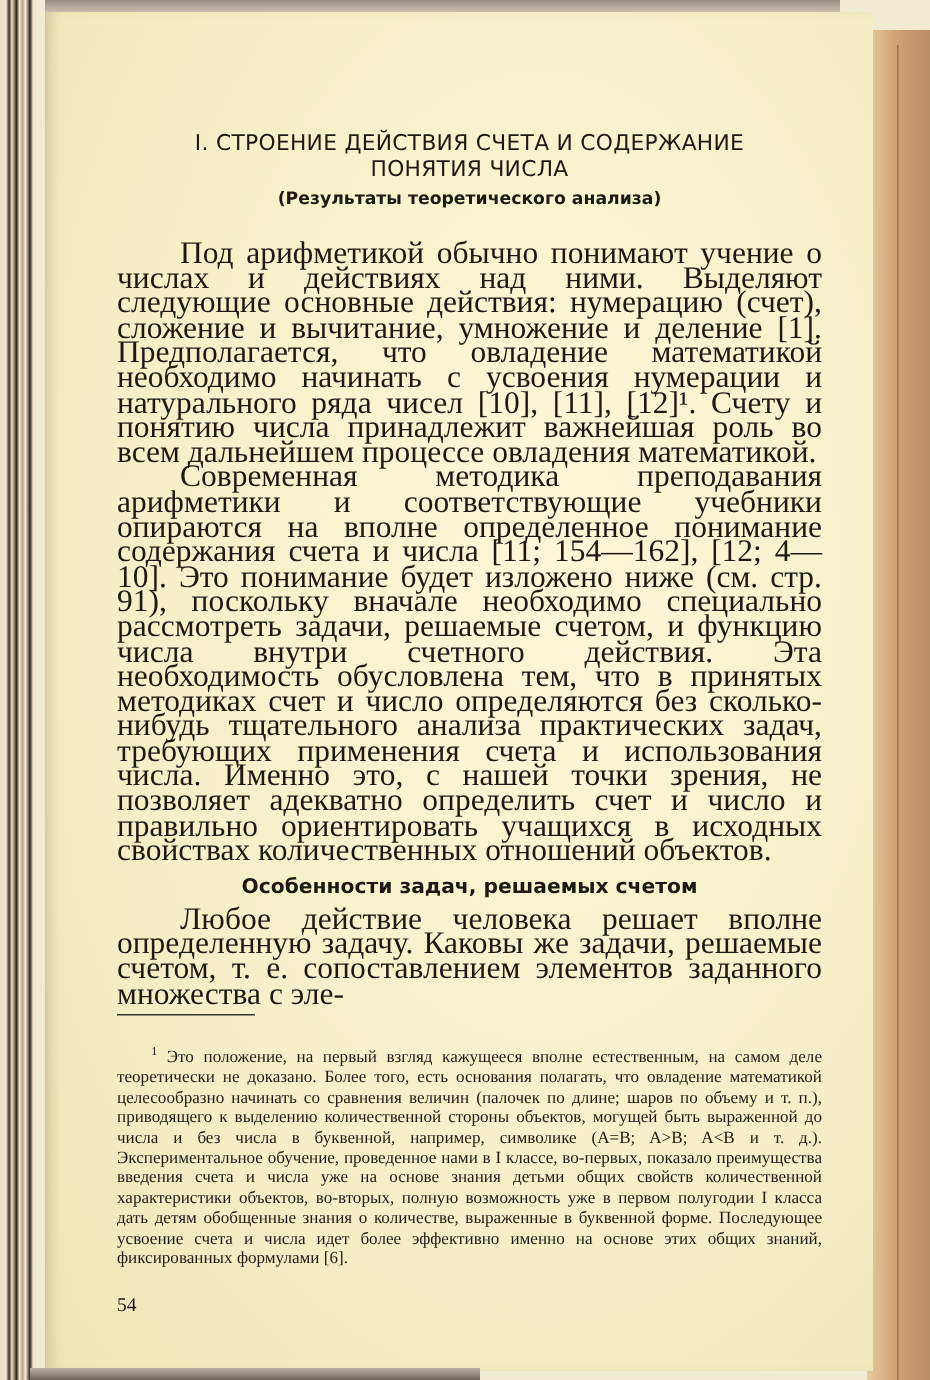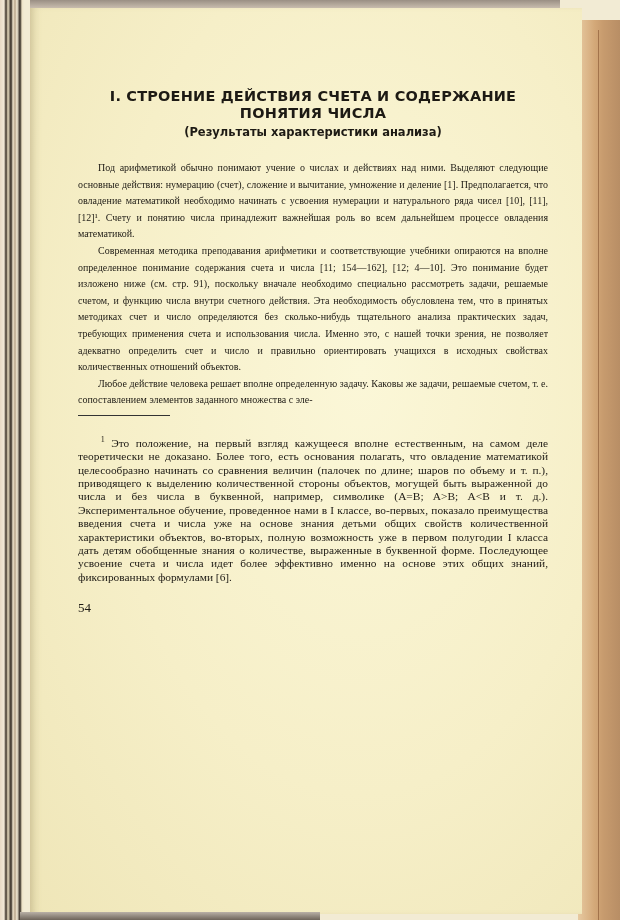--- a/index.html
+++ b/index.html
@@ -12,48 +12,49 @@
   .top-shadow { position:absolute; left:30px; right:60px; top:0; height:8px; background:linear-gradient(180deg,#9a8f84 0,#c8bcae 100%); }
   .bottom-shadow { position:absolute; left:20px; right:300px; bottom:0; height:8px; background:linear-gradient(180deg,#b9b0a6 0,#6e645a 100%); }
   .right-edge { position:absolute; right:0; top:20px; bottom:0; width:42px; background:linear-gradient(90deg,#e7c9a0 0,#d3a878 40%,#c79b6e 60%,#b88e65 100%); }
   .right-edge::after { content:""; position:absolute; left:20px; top:10px; bottom:0; width:1px; background:#a2734b; }
   .page {
     position:absolute; left:30px; top:8px; width:552px; height:906px;
     background:radial-gradient(ellipse at 60% 40%, #fbf7d8 0%, #f6efc8 55%, #efe6b8 100%);
     box-shadow: inset 8px 0 10px -6px rgba(120,100,60,.35);
   }
   .content { position:absolute; left:48px; top:80px; width:470px; color:#1d1a14; }
-  .title { text-align:center; font-family:"DejaVu Sans", "Liberation Sans", sans-serif; font-weight:bold; font-size:14.5px; line-height:17px; letter-spacing:0.2px; }
+  .title { text-align:center; font-family:"DejaVu Sans", "Liberation Sans", sans-serif; font-weight:normal; font-size:14.5px; line-height:17px; letter-spacing:0.2px; }
   .subtitle { text-align:center; font-family:"DejaVu Sans", "Liberation Sans", sans-serif; font-weight:bold; font-size:11.5px; margin-top:3px; }
-  p { margin:0; font-size:10px; line-height:16.6px; text-align:justify; text-indent:2em; }
+  p { margin:0; font-size:21px; line-height:16.6px; text-align:justify; text-indent:2em; }
   .p1 { margin-top:21px; }
   .section-heading { text-align:center; font-family:"DejaVu Sans", "Liberation Sans", sans-serif; font-weight:bold; font-size:13.5px; margin-top:8px; margin-bottom:5px; }
   .footnote-rule { width:92px; height:1px; background:#333; margin-top:6px; }
   .footnote { font-size:11.4px; line-height:13.4px; text-align:justify; text-indent:2em; margin-top:17px; }
   .footnote sup { font-size:8px; }
   .page-number { font-size:13px; margin-top:16px; }
 </style>
 </head>
 <body>
 
 <div class="frame"></div>
 <div class="top-shadow"></div>
 <div class="right-edge"></div>
 
 <div class="page">
   <div class="content">
     <div class="title">
       <div>I. СТРОЕНИЕ ДЕЙСТВИЯ СЧЕТА И СОДЕРЖАНИЕ</div>
       <div>ПОНЯТИЯ ЧИСЛА</div>
     </div>
-    <div class="subtitle">(Результаты характеристики анализа)</div>
+    <div class="subtitle">(Результаты теоретического анализа)</div>
 
     <p class="p1">Под арифметикой обычно понимают учение о числах и действиях над ними. Выделяют следующие основные действия: нумерацию (счет), сложение и вычитание, умножение и деление [1]. Предполагается, что овладение математикой необходимо начинать с усвоения нумерации и натурального ряда чисел [10], [11], [12]¹. Счету и понятию числа принадлежит важнейшая роль во всем дальнейшем процессе овладения математикой.</p>
     <p>Современная методика преподавания арифметики и соответствующие учебники опираются на вполне определенное понимание содержания счета и числа [11; 154—162], [12; 4—10]. Это понимание будет изложено ниже (см. стр. 91), поскольку вначале необходимо специально рассмотреть задачи, решаемые счетом, и функцию числа внутри счетного действия. Эта необходимость обусловлена тем, что в принятых методиках счет и число определяются без сколько-нибудь тщательного анализа практических задач, требующих применения счета и использования числа. Именно это, с нашей точки зрения, не позволяет адекватно определить счет и число и правильно ориентировать учащихся в исходных свойствах количественных отношений объектов.</p>
 
+    <div class="section-heading">Особенности задач, решаемых счетом</div>
     <p>Любое действие человека решает вполне определенную задачу. Каковы же задачи, решаемые счетом, т. е. сопоставлением элементов заданного множества с эле-</p>
 
     <div class="footnote-rule"></div>
     <div class="footnote"><sup>1</sup> <span>Это положение, на первый взгляд кажущееся вполне естественным, на самом деле теоретически не доказано. Более того, есть основания полагать, что овладение математикой целесообразно начинать со сравнения величин (палочек по длине; шаров по объему и т. п.), приводящего к выделению количественной стороны объектов, могущей быть выраженной до числа и без числа в буквенной, например, символике (A=B; A&gt;B; A&lt;B и т. д.). Экспериментальное обучение, проведенное нами в I классе, во-первых, показало преимущества введения счета и числа уже на основе знания детьми общих свойств количественной характеристики объектов, во-вторых, полную возможность уже в первом полугодии I класса дать детям обобщенные знания о количестве, выраженные в буквенной форме. Последующее усвоение счета и числа идет более эффективно именно на основе этих общих знаний, фиксированных формулами [6].</span></div>
 
     <div class="page-number">54</div>
   </div>
 </div>
 
 <div class="bottom-shadow"></div>

